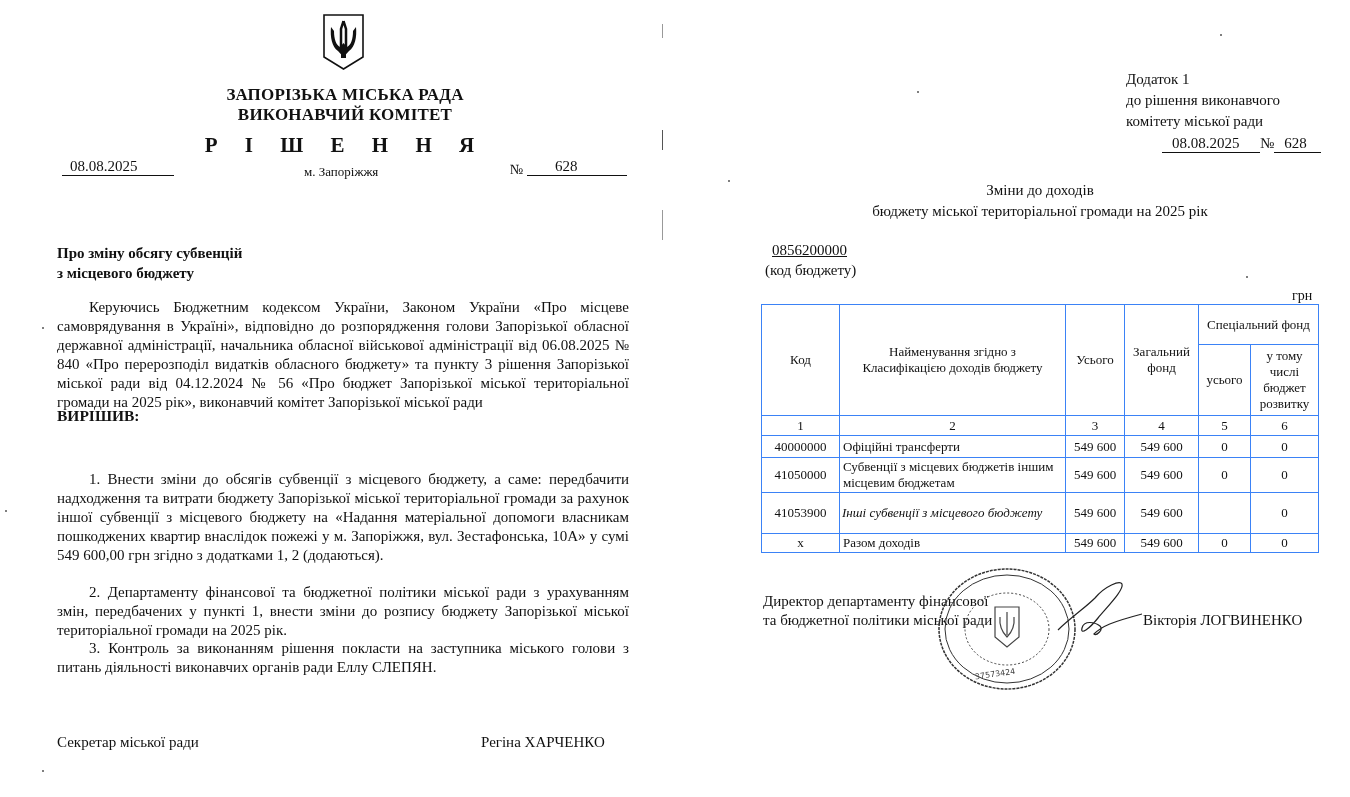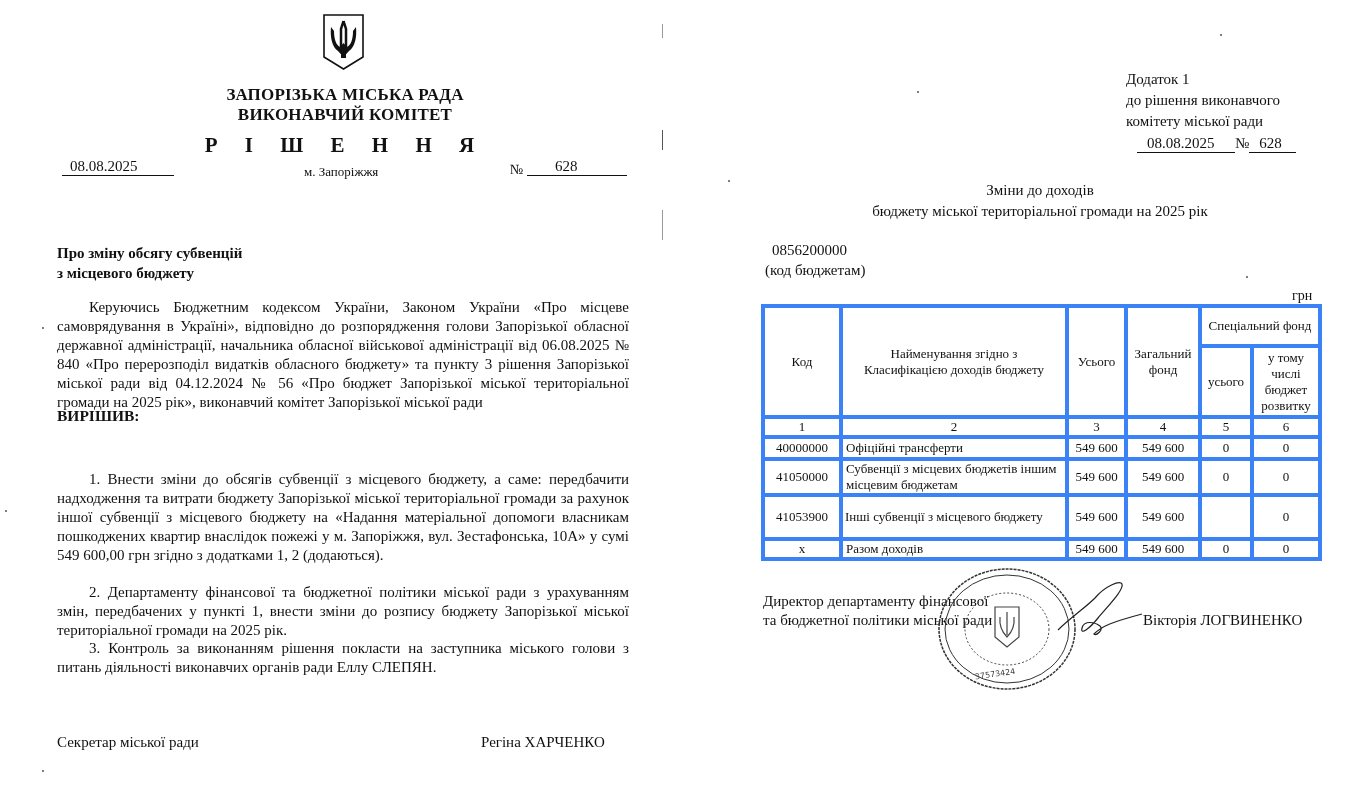--- a/index.html
+++ b/index.html
@@ -28,34 +28,34 @@
   .vyrishyv { left: 57px; top: 407px; font-weight: bold; font-size: 15.5px; }
   .p1 { top: 470px; }
   .p2 { top: 583px; }
   .p3 { top: 639px; }
   .sig-left-title { left: 57px; top: 734px; font-size: 15px; }
   .sig-left-name { left: 481px; top: 734px; font-size: 15px; }
 
   .divider-mark { left: 662px; width: 1px; background: #999; }
 
   .annex { left: 1126px; top: 69px; font-size: 15px; line-height: 21px; }
-  .annex-date { left: 1137px; top: 135px; width: 174px; font-size: 15px; }
+  .annex-date { left: 1162px; top: 135px; width: 174px; font-size: 15px; }
   .annex-date .u1 { display: inline-block; width: 98px; border-bottom: 1px solid #111; padding-left: 10px; box-sizing: border-box; }
   .annex-date .u2 { display: inline-block; width: 47px; border-bottom: 1px solid #111; padding-left: 10px; box-sizing: border-box; }
 
   .r-title { left: 760px; width: 560px; top: 180px; text-align: center; font-size: 15px; line-height: 21px; }
-  .budget-code { left: 772px; top: 242px; font-size: 15px; }
+  .budget-code { left: 772px; top: 242px; font-size: 15px; text-decoration: underline; }
   .budget-code-label { left: 765px; top: 262px; font-size: 15px; }
   .currency { left: 1292px; top: 288px; font-size: 14px; }
 
   table.tbl {
     position: absolute; left: 761px; top: 304px; border-collapse: collapse;
     font-size: 13px; table-layout: fixed;
   }
-  table.tbl td { border: 4px solid #3b82f6; padding: 0 3px; text-align: center; vertical-align: middle; line-height: 16px; }
+  table.tbl td { border: 1px solid #3b82f6; padding: 0 3px; text-align: center; vertical-align: middle; line-height: 16px; }
   table.tbl td.left { text-align: left; }
 
   .sig-right-title { left: 763px; top: 592px; font-size: 15px; line-height: 19px; }
   .sig-right-name { left: 1143px; top: 612px; font-size: 15px; }
   .seal { left: 935px; top: 565px; width: 145px; height: 128px; }
   .signature { left: 1050px; top: 578px; width: 100px; height: 70px; }
 
   .speck { width: 2px; height: 2px; background: #555; border-radius: 1px; }
 </style>
 </head>
@@ -107,21 +107,21 @@
   <div class="abs annex-date">
     <span class="u1">08.08.2025</span><span>№</span><span class="u2">628</span>
   </div>
 
   <div class="abs r-title">
     <div>Зміни до доходів</div>
     <div>бюджету міської територіальної громади на 2025 рік</div>
   </div>
 
   <div class="abs budget-code">0856200000</div>
-  <div class="abs budget-code-label">(код бюджетам)</div>
+  <div class="abs budget-code-label">(код бюджету)</div>
   <div class="abs currency">грн</div>
 
   <table class="tbl">
     <colgroup>
       <col style="width:78px">
         <col style="width:226px">
         <col style="width:59px">
         <col style="width:74px">
         <col style="width:52px">
         <col style="width:68px">
@@ -157,21 +157,21 @@
     <tr style="height:35px;">
       <td>41050000</td>
       <td class="left">Субвенції з місцевих бюджетів іншим місцевим бюджетам</td>
       <td>549 600</td>
       <td>549 600</td>
       <td>0</td>
       <td>0</td>
     </tr>
     <tr style="height:39px;">
       <td>41053900</td>
-      <td class="left" style="padding:12px 2px;">Інші субвенції з місцевого бюджету</td>
+      <td class="left" style="padding:12px 2px;font-style:italic;">Інші субвенції з місцевого бюджету</td>
       <td>549 600</td>
       <td>549 600</td>
       <td></td>
       <td>0</td>
     </tr>
     <tr style="height:19px;">
       <td>x</td>
       <td class="left">Разом доходів</td>
       <td>549 600</td>
       <td>549 600</td>

